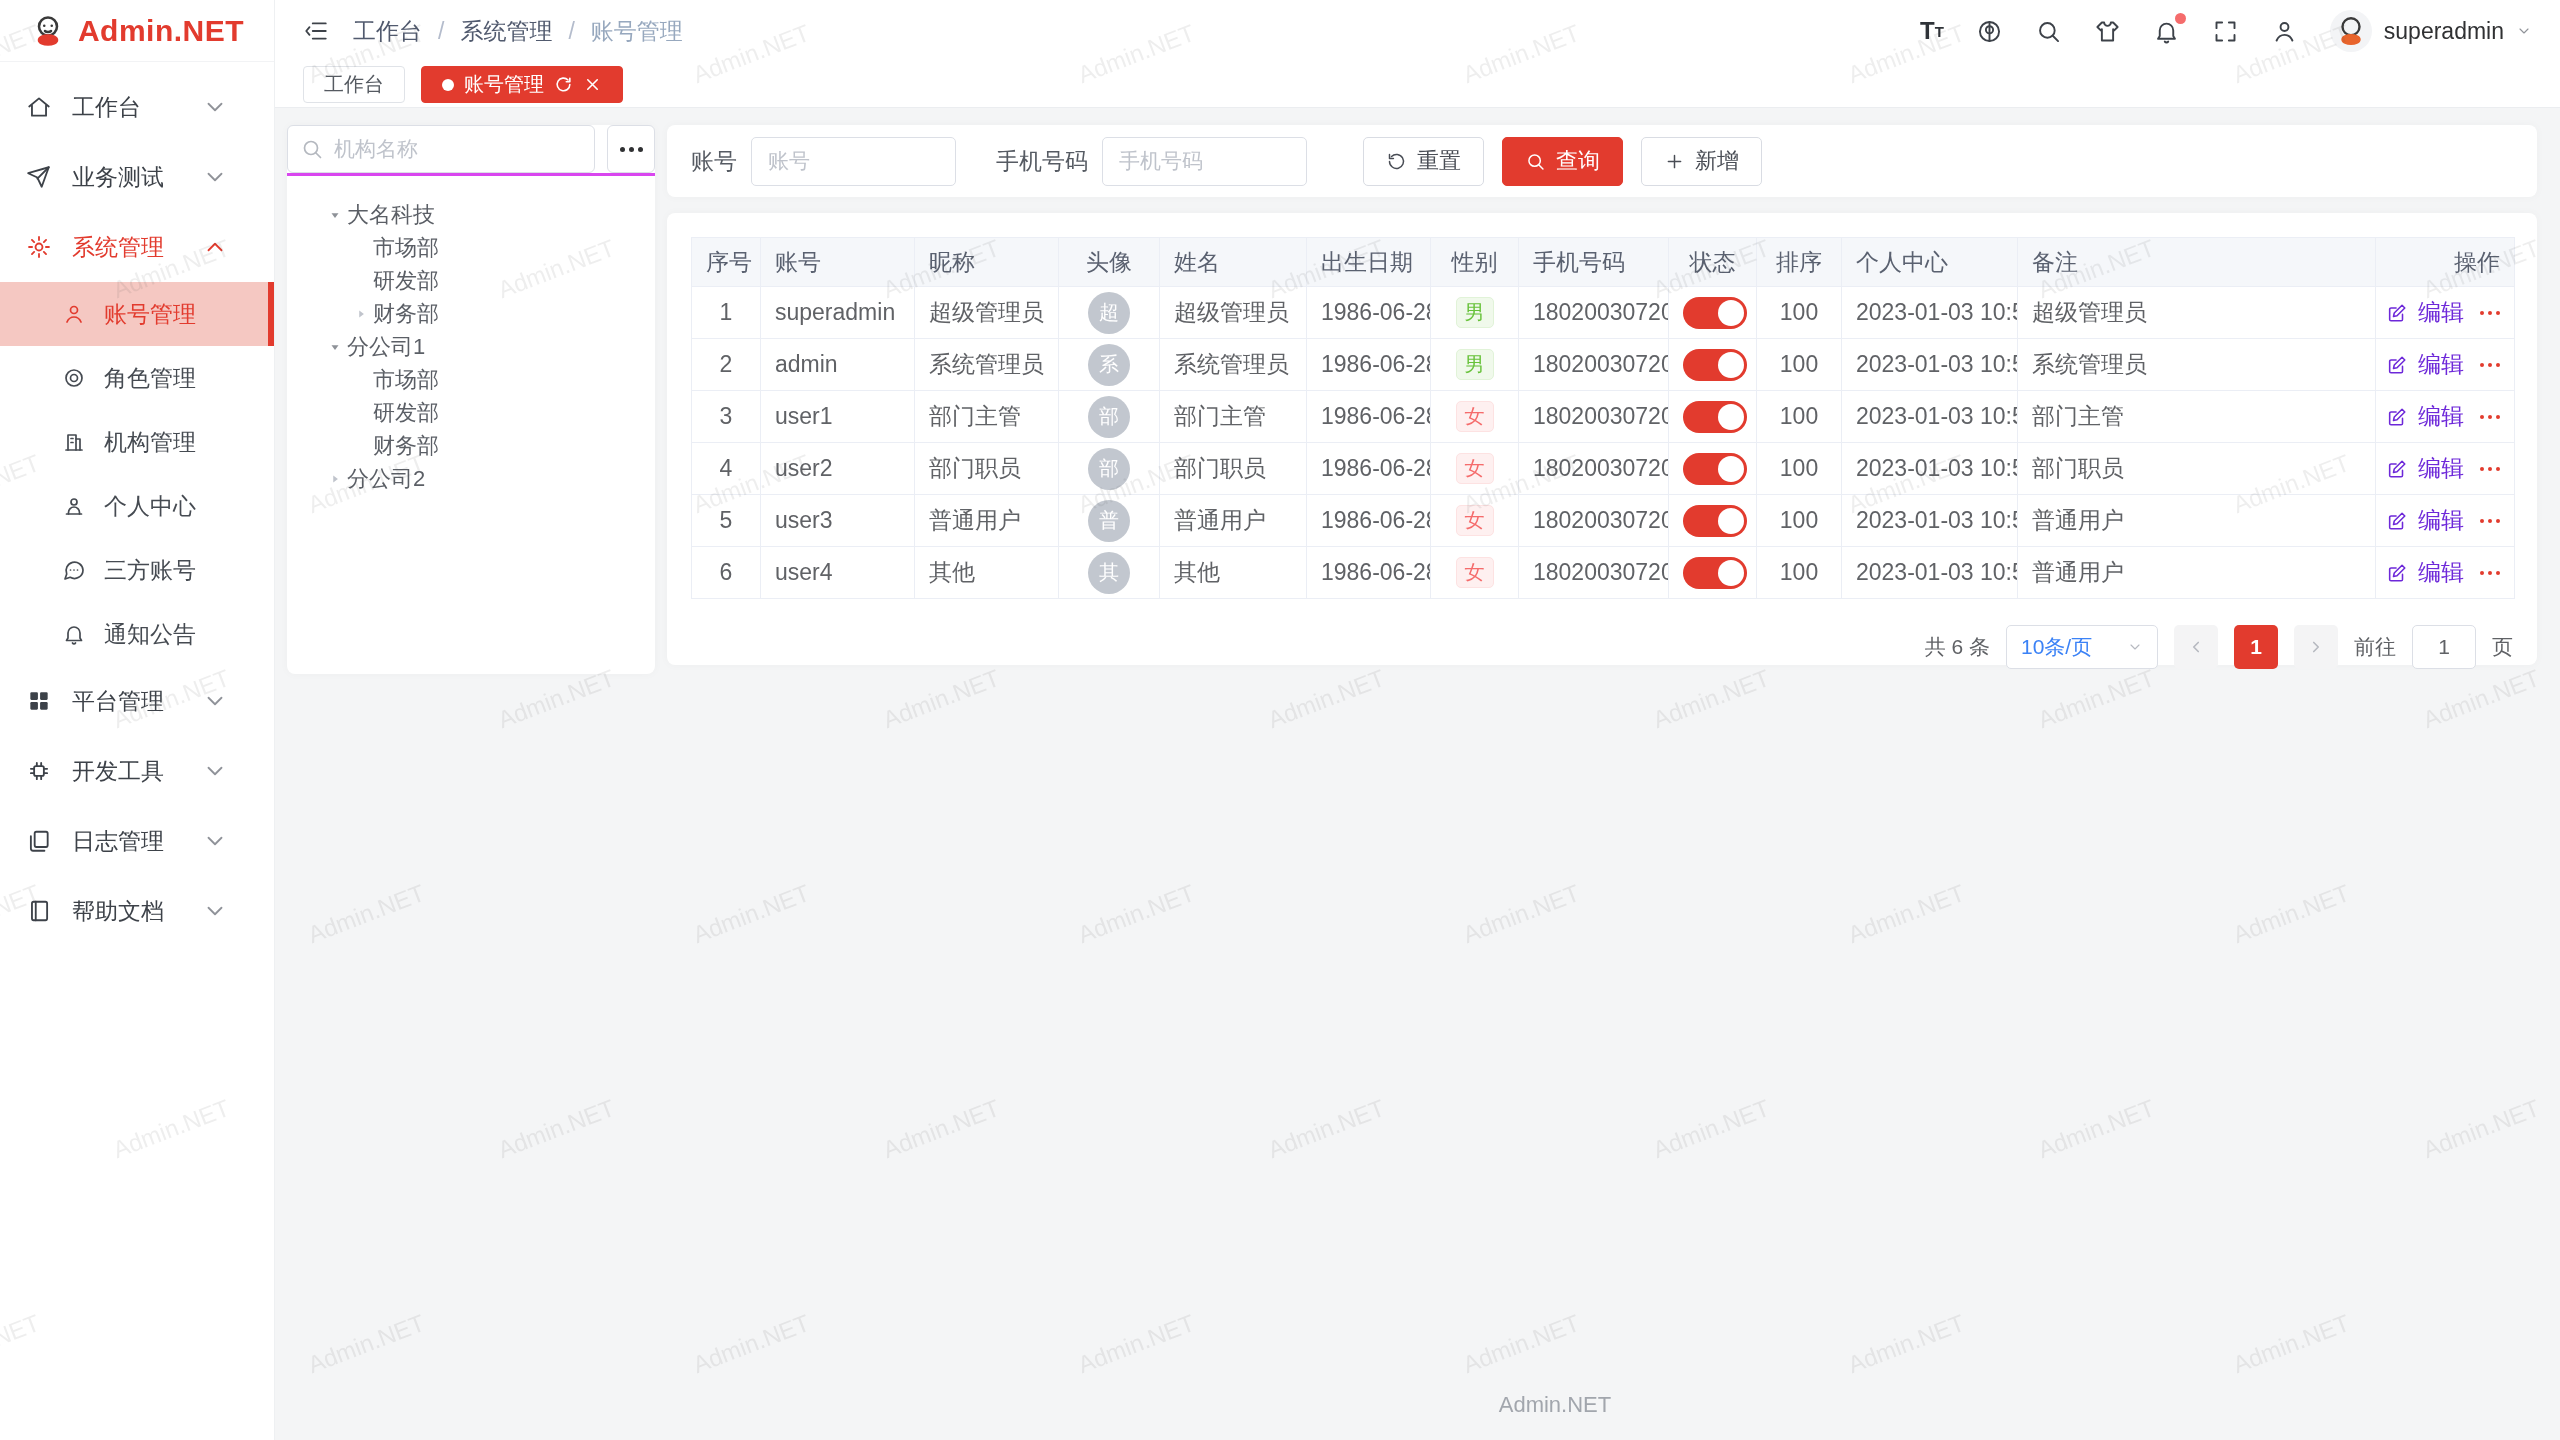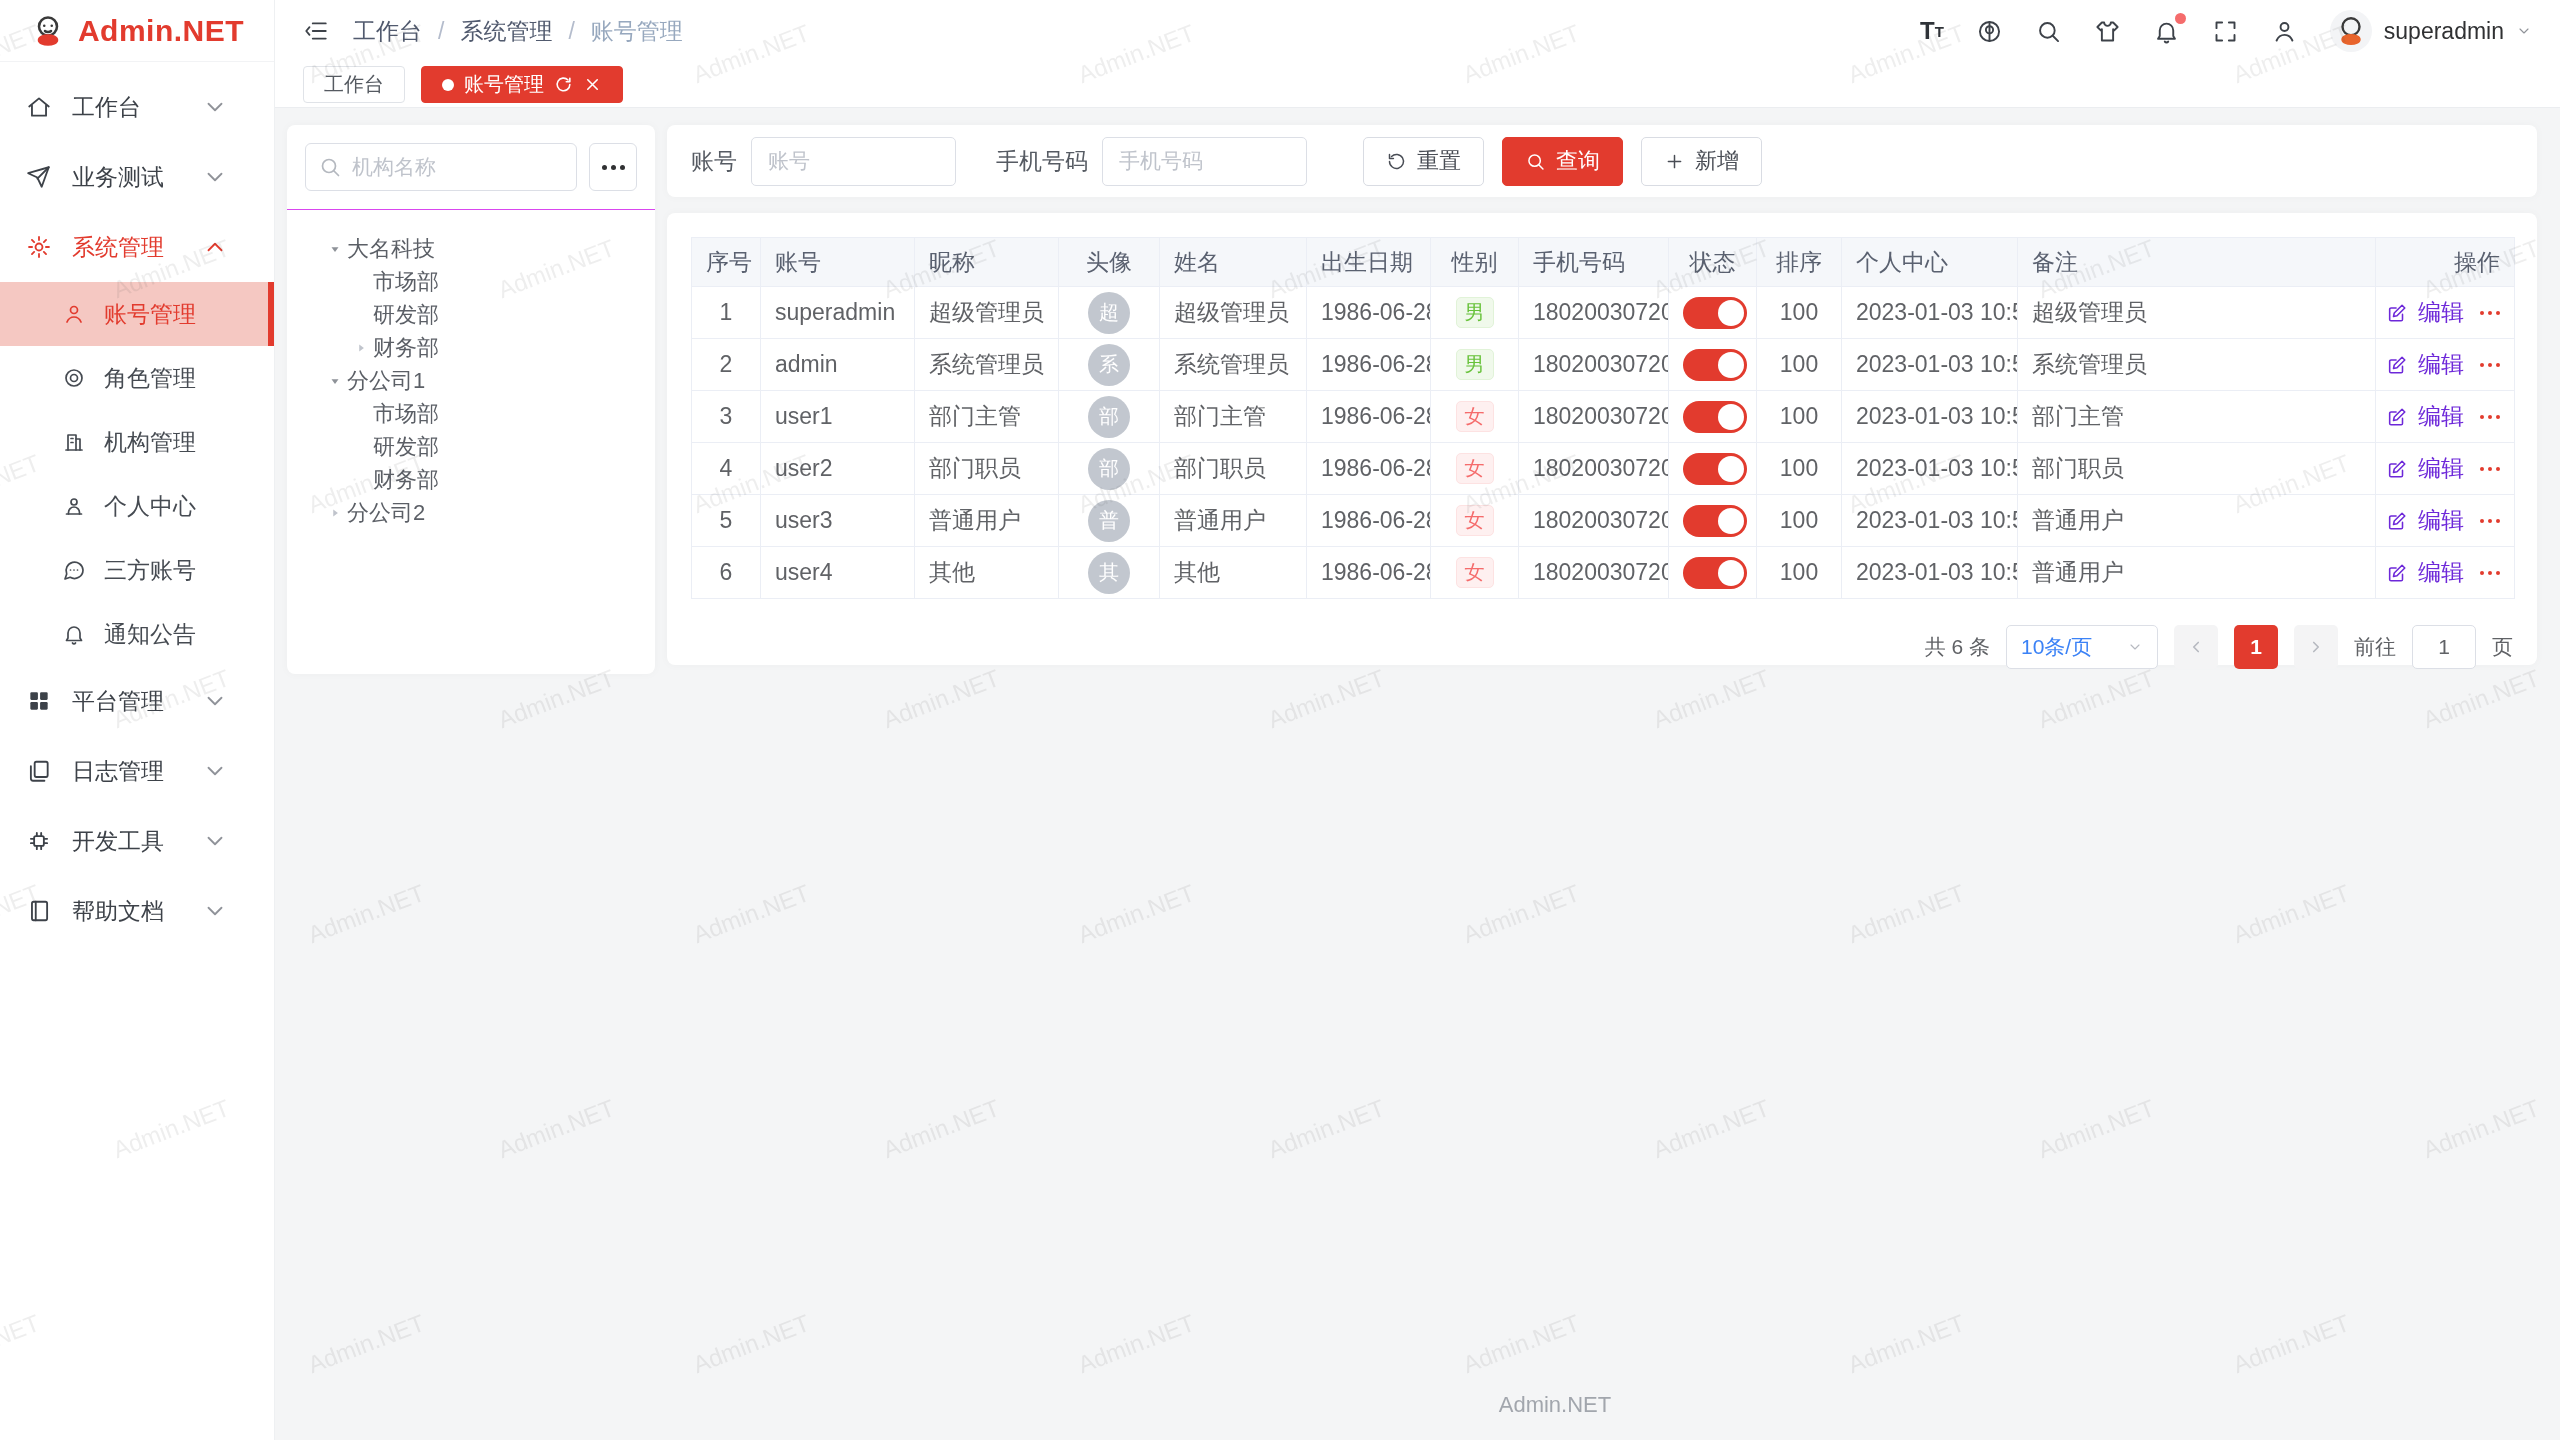--- a/index.html
+++ b/index.html
@@ -47,21 +47,21 @@
   .tagbar{position:absolute;left:275px;right:0;top:62px;height:46px;background:#fff;border-bottom:1px solid #ebedf0;display:flex;align-items:center;padding:0 28px;gap:16px;z-index:2}
   .tag{height:37px;padding:0 20px;border:1px solid #e0e3e8;border-radius:4px;display:flex;align-items:center;gap:10px;font-size:20px;color:#555a61;background:#fff;cursor:pointer}
   .tag.active{background:#e23b2e;border-color:#e23b2e;color:#fff}
   .tag .tdot{width:12px;height:12px;border-radius:50%;background:#fff}
   .tag .ic{width:19px;height:19px;stroke-width:2}
 
   
   .main{position:absolute;left:275px;right:0;top:108px;bottom:0;background:#f4f5f6}
   .card{background:#fff;border-radius:8px;box-shadow:0 0 10px rgba(0,0,0,.03)}
   .tree-card{position:absolute;left:12px;top:17px;width:368px;height:549px}
-  .tree-top{display:flex;align-items:center;gap:12px;padding:18px;border-bottom:1px solid #d946ef}
+  .tree-top{display:flex;align-items:center;gap:12px;border-bottom:3px solid #d946ef}
   .tsearch{position:relative;flex:1}
   .tsearch .ic{position:absolute;left:13px;top:12px;width:24px;height:24px;color:#b4b8bf}
   .tsearch input{width:100%;height:48px;border:1px solid #dcdfe6;border-radius:6px;padding:0 12px 0 46px;font-size:21px;color:#606266;outline:none}
   .tsearch input::placeholder{color:#bfc3cb}
   .more-btn{width:48px;height:48px;border:1px solid #dcdfe6;border-radius:6px;background:#fff;display:flex;align-items:center;justify-content:center;gap:4px;cursor:pointer}
   .more-btn i{width:5px;height:5px;border-radius:50%;background:#303133}
   .tree-body{padding:22px 6px}
   .tnode{height:33px;display:flex;align-items:center;font-size:22px;color:#5b5f66;cursor:pointer}
   .tnode .slot{width:24px;height:24px;display:flex;align-items:center;justify-content:center;flex:none}
   .tnode.lvl0{padding-left:30px}
@@ -213,34 +213,34 @@
             <rect x="4" y="13" width="7" height="7" rx="1"></rect>
             <rect x="13" y="13" width="7" height="7" rx="1"></rect>
           </svg>
         <span class="lbl">平台管理</span>
         <svg class="ic chev" viewBox="0 0 24 24">
             <path d="M6 9l6 6 6-6"></path>
           </svg>
       </div>
       <div class="m-item">
         <svg class="ic" viewBox="0 0 24 24">
+            <rect x="7.5" y="7.5" width="9" height="9" rx="1.5"></rect>
+            <path d="M10 7.5V4.5M14 7.5V4.5M10 19.5v-3M14 19.5v-3M7.5 10h-3M7.5 14h-3M19.5 10h-3M19.5 14h-3"></path>
+          </svg>
+        <span class="lbl">开发工具</span>
+        <svg class="ic chev" viewBox="0 0 24 24">
+            <path d="M6 9l6 6 6-6"></path>
+          </svg>
+      </div>
+      <div class="m-item">
+        <svg class="ic" viewBox="0 0 24 24">
             <rect x="8" y="3.5" width="12" height="14" rx="1.5"></rect>
             <path d="M4.5 7.5V19a2 2 0 0 0 2 2H17"></path>
           </svg>
         <span class="lbl">日志管理</span>
-        <svg class="ic chev" viewBox="0 0 24 24">
-            <path d="M6 9l6 6 6-6"></path>
-          </svg>
-      </div>
-      <div class="m-item">
-        <svg class="ic" viewBox="0 0 24 24">
-            <rect x="7.5" y="7.5" width="9" height="9" rx="1.5"></rect>
-            <path d="M10 7.5V4.5M14 7.5V4.5M10 19.5v-3M14 19.5v-3M7.5 10h-3M7.5 14h-3M19.5 10h-3M19.5 14h-3"></path>
-          </svg>
-        <span class="lbl">开发工具</span>
         <svg class="ic chev" viewBox="0 0 24 24">
             <path d="M6 9l6 6 6-6"></path>
           </svg>
       </div>
       <div class="m-item">
         <svg class="ic" viewBox="0 0 24 24">
             <rect x="5.5" y="3.5" width="14" height="17" rx="1.5"></rect>
             <path d="M9 3.5v17"></path>
           </svg>
         <span class="lbl">帮助文档</span>

